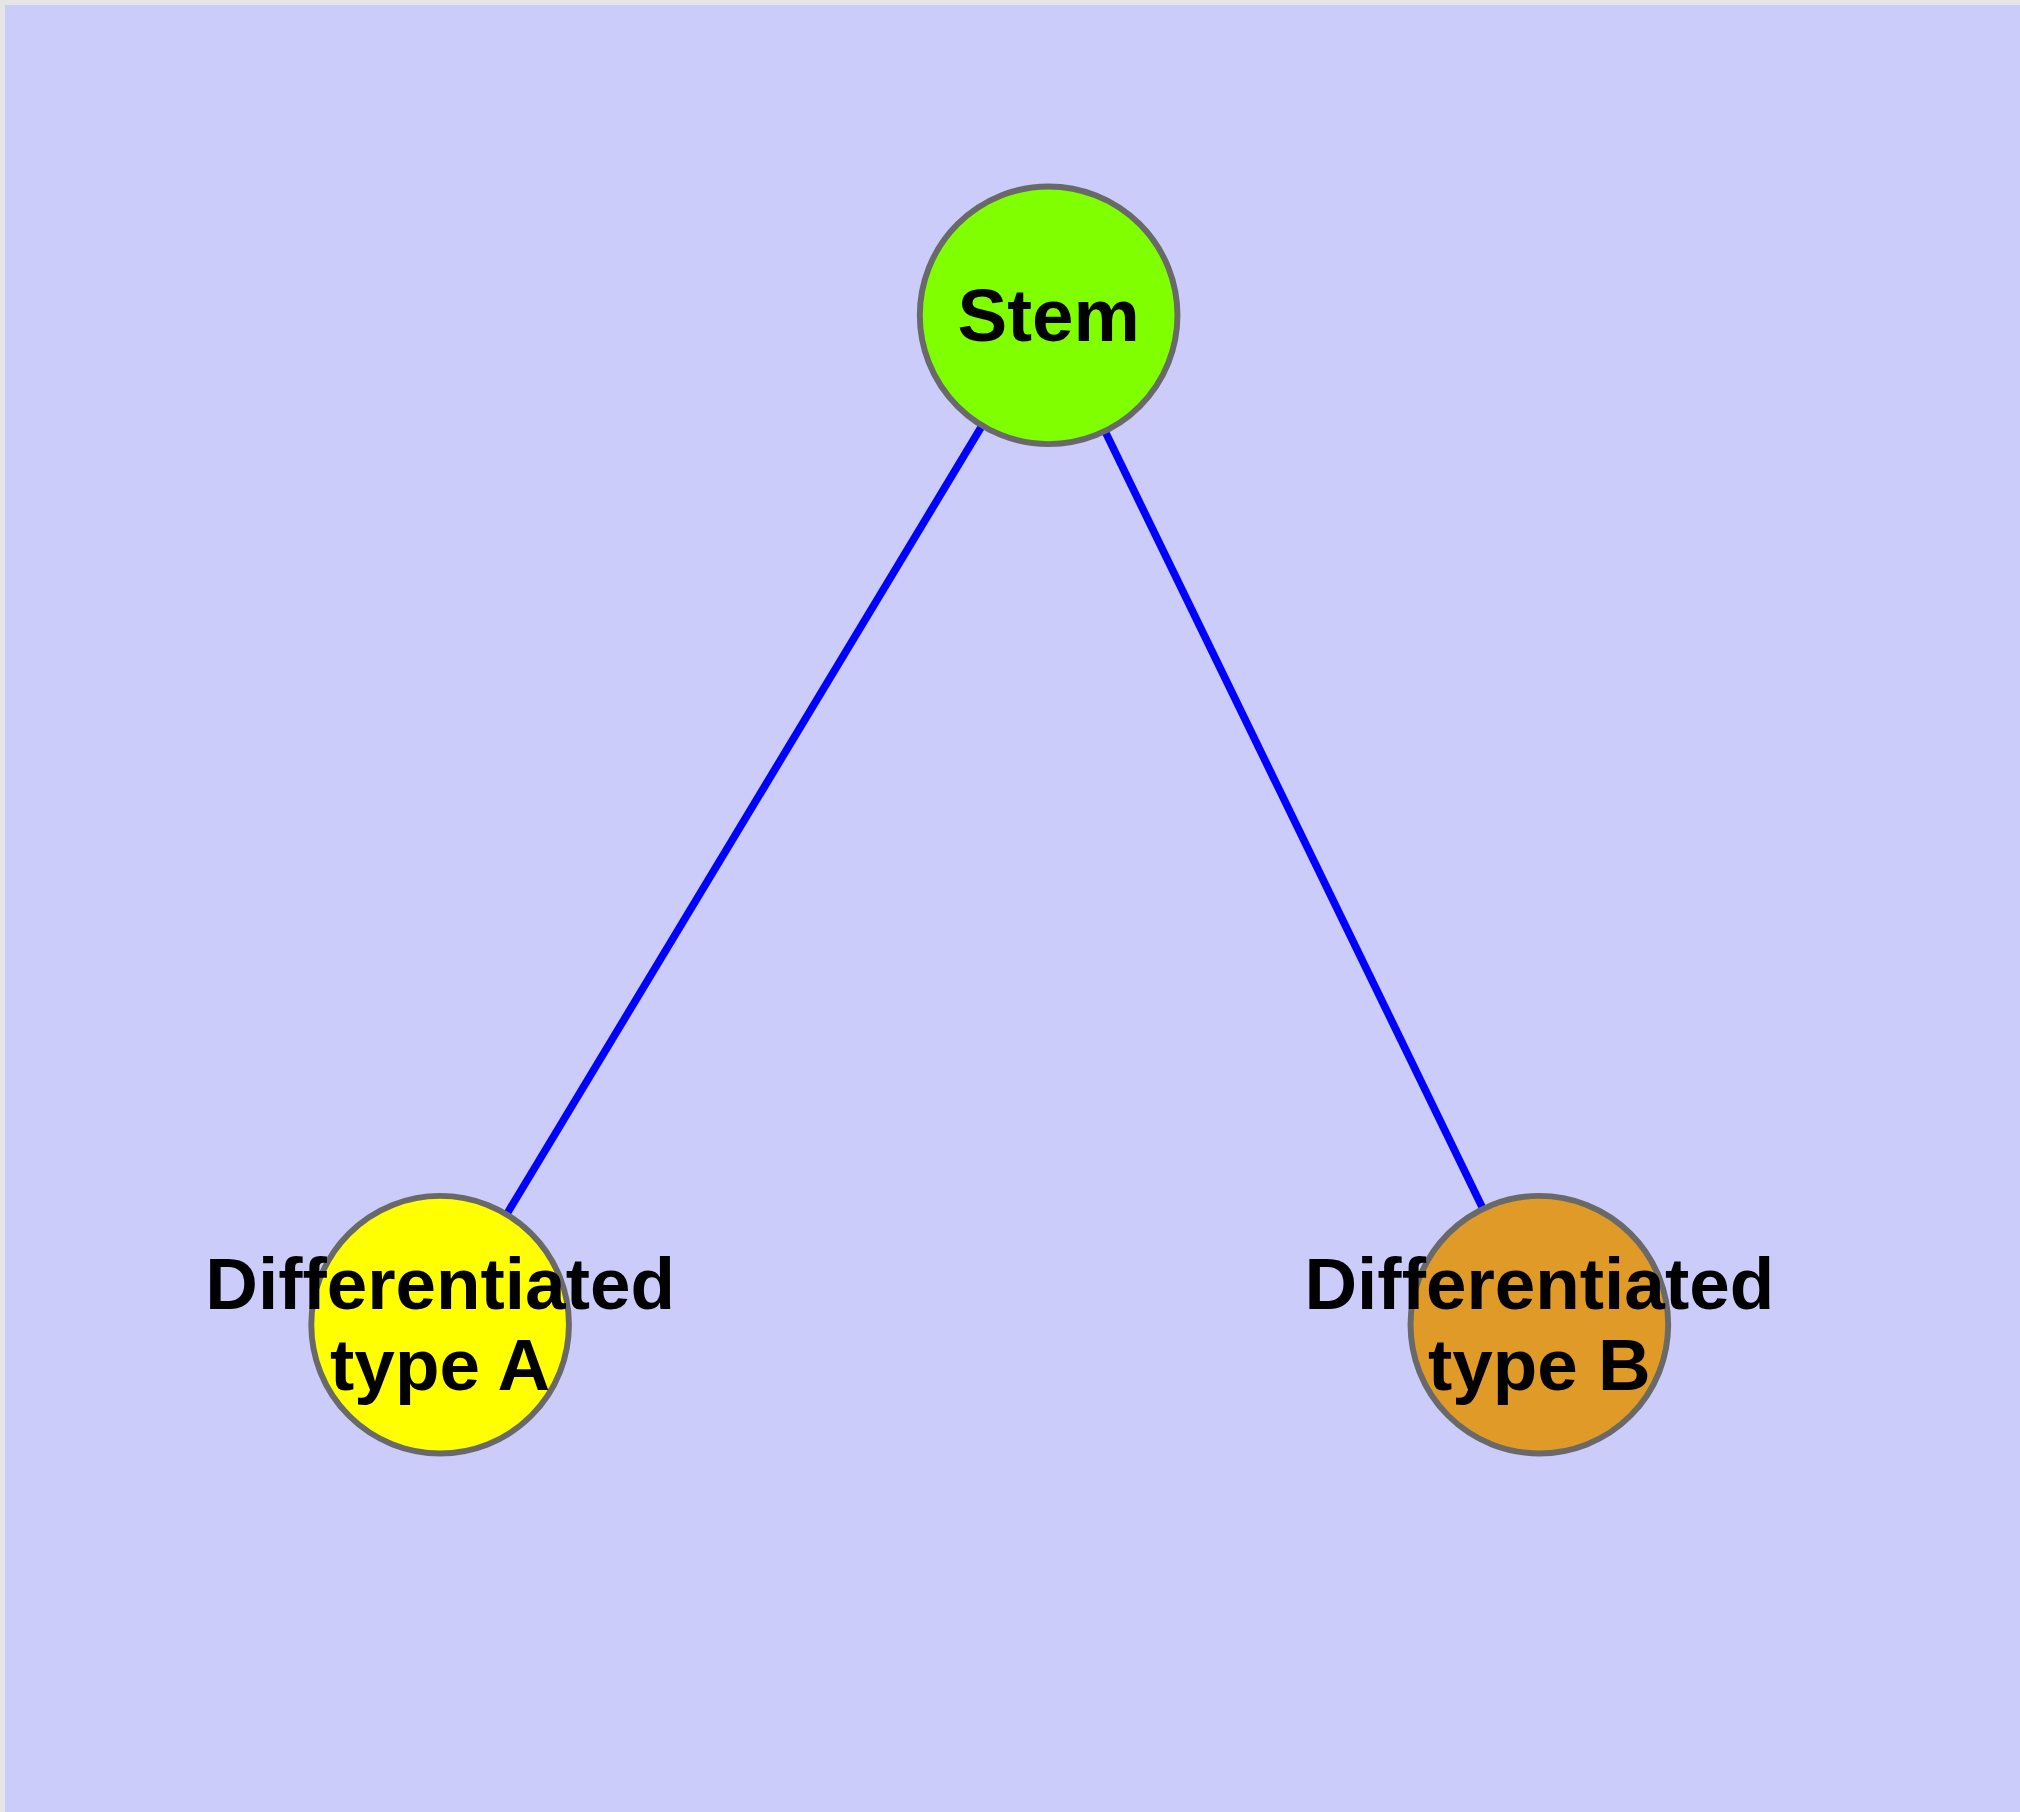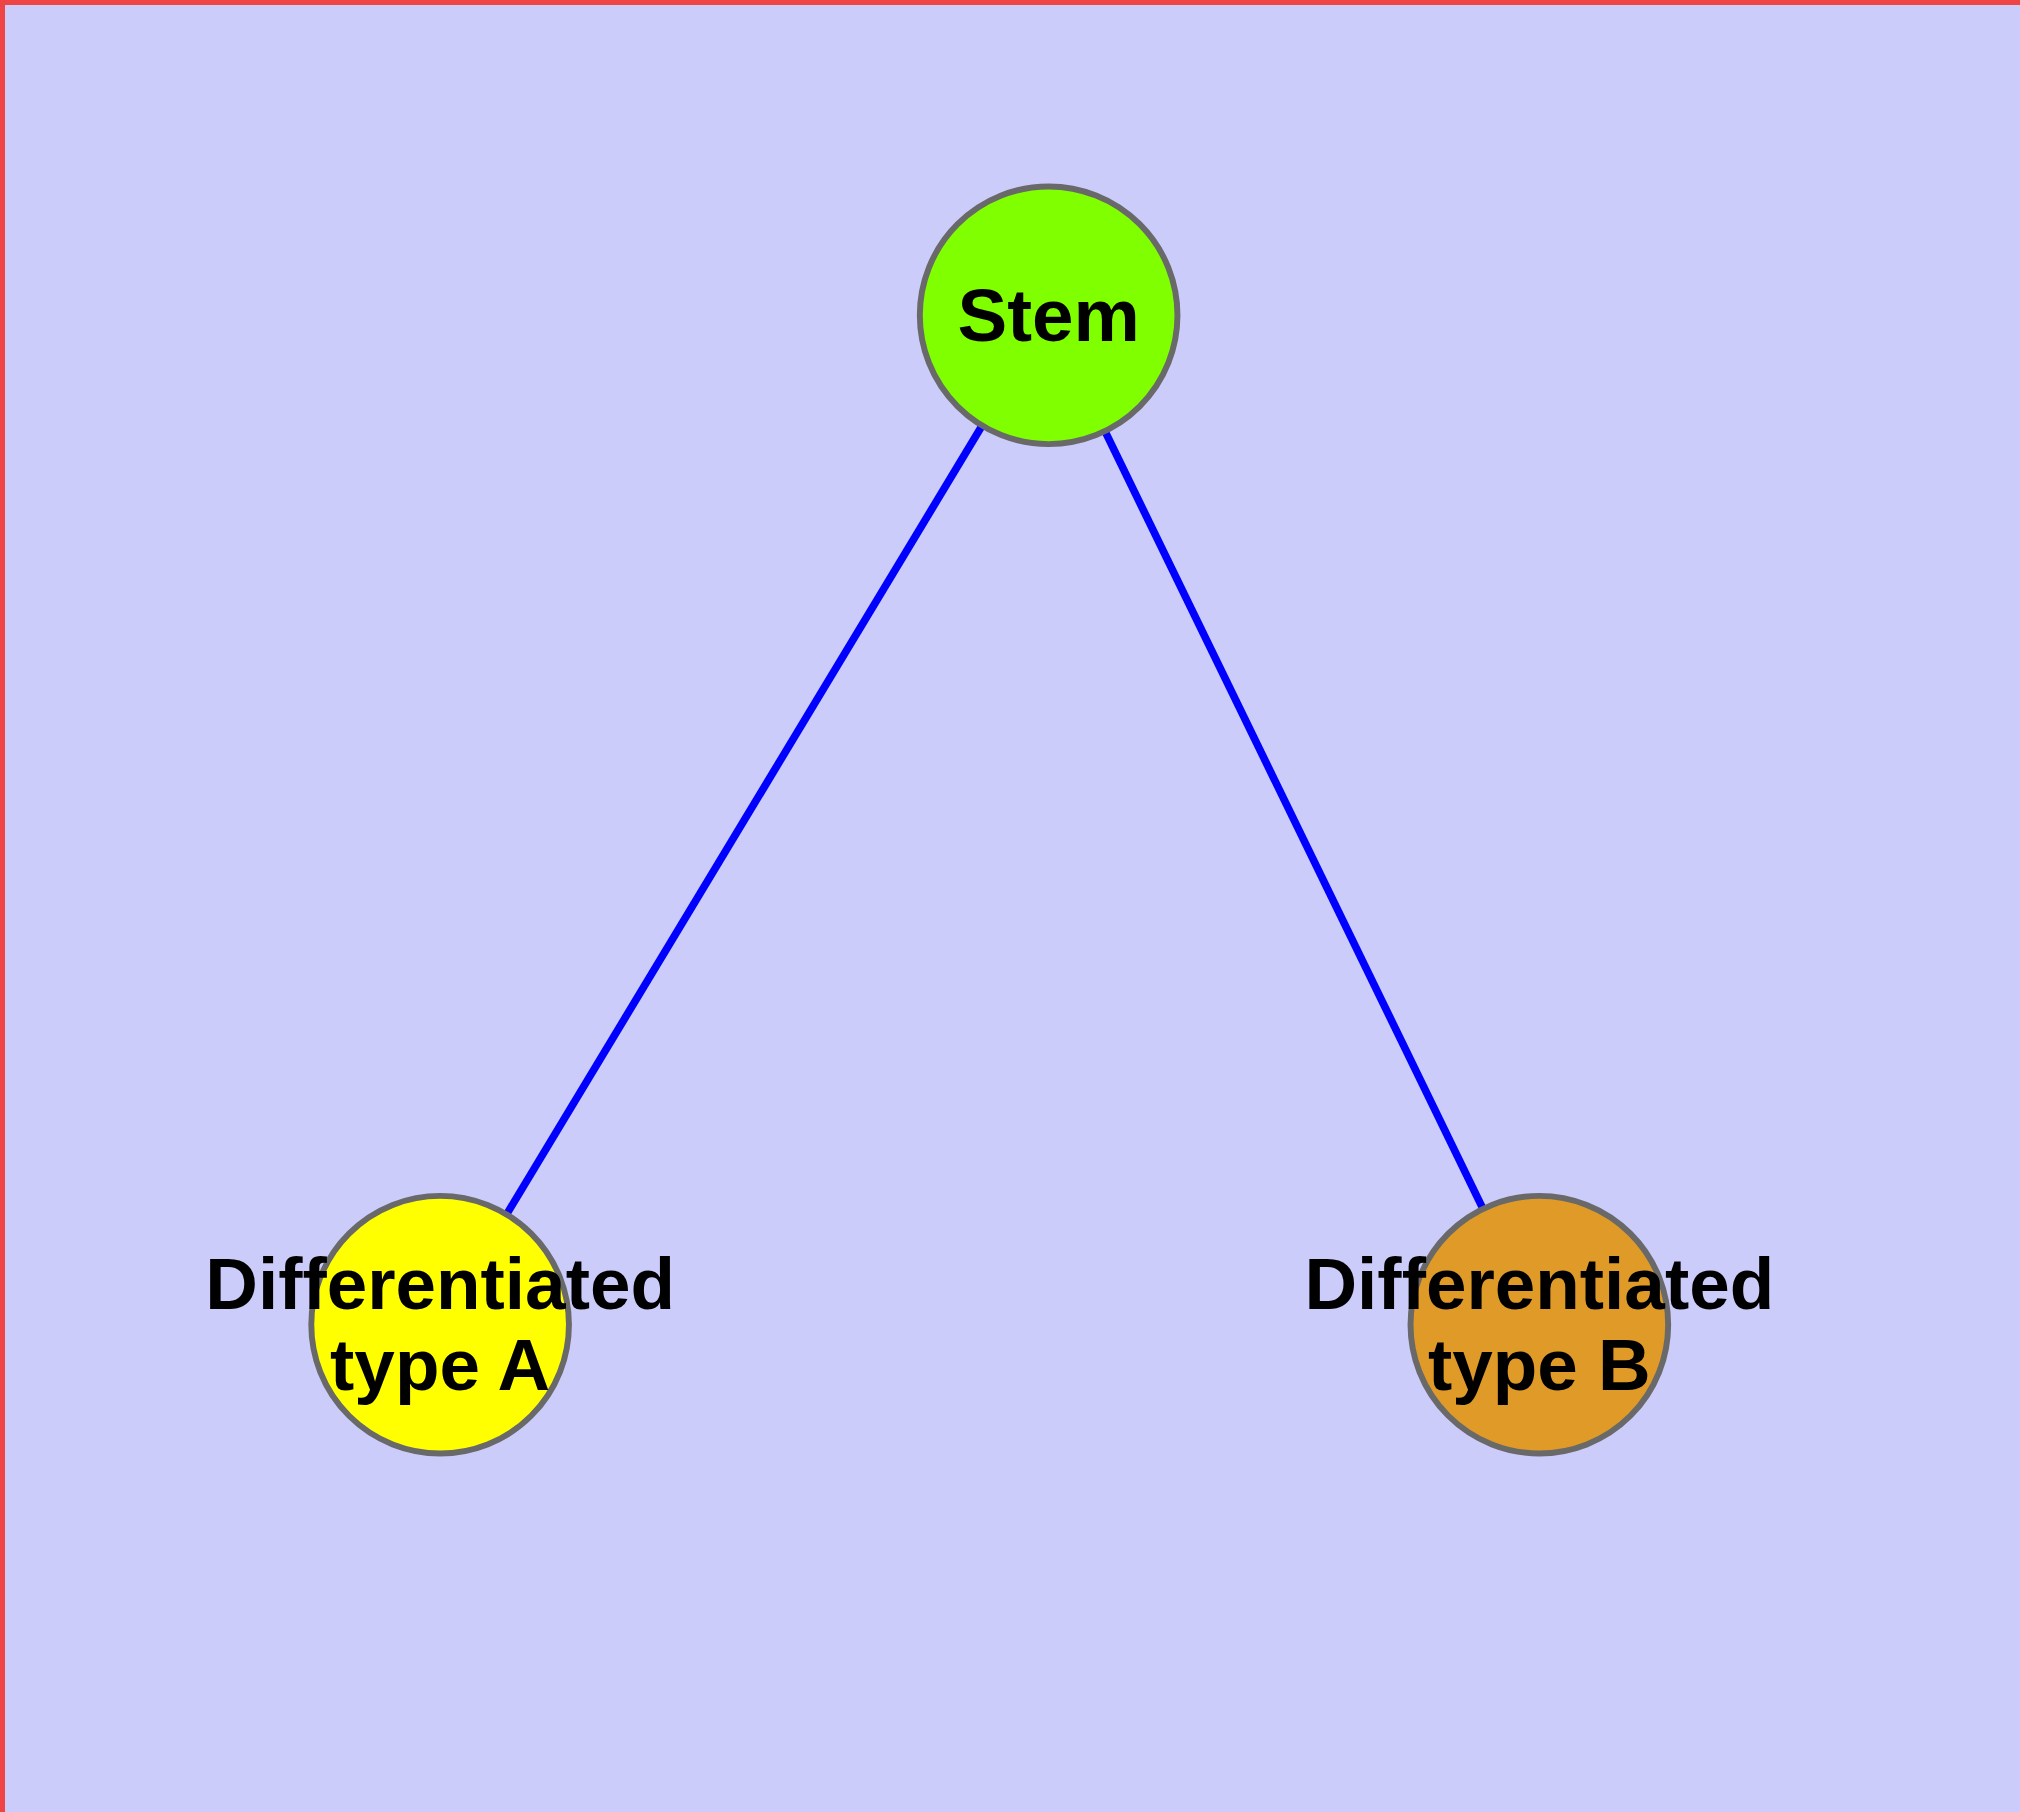--- a/index.html
+++ b/index.html
@@ -5,21 +5,21 @@
 <style>
   html, body {
     margin: 0;
     padding: 0;
     background: #ffffff;
   }
   #canvas-root {
     position: relative;
     width: 2021px;
     height: 1812px;
-    background: #ef4444;
+    background: #e5e5e5;
     overflow: hidden;
     font-family: "Liberation Sans", "DejaVu Sans", sans-serif;
   }
   #graph-surface {
     position: absolute;
     left: 5.1px;
     top: 5.1px;
     width: 2015px;
     height: 1807px;
     background: #ccccfb;

